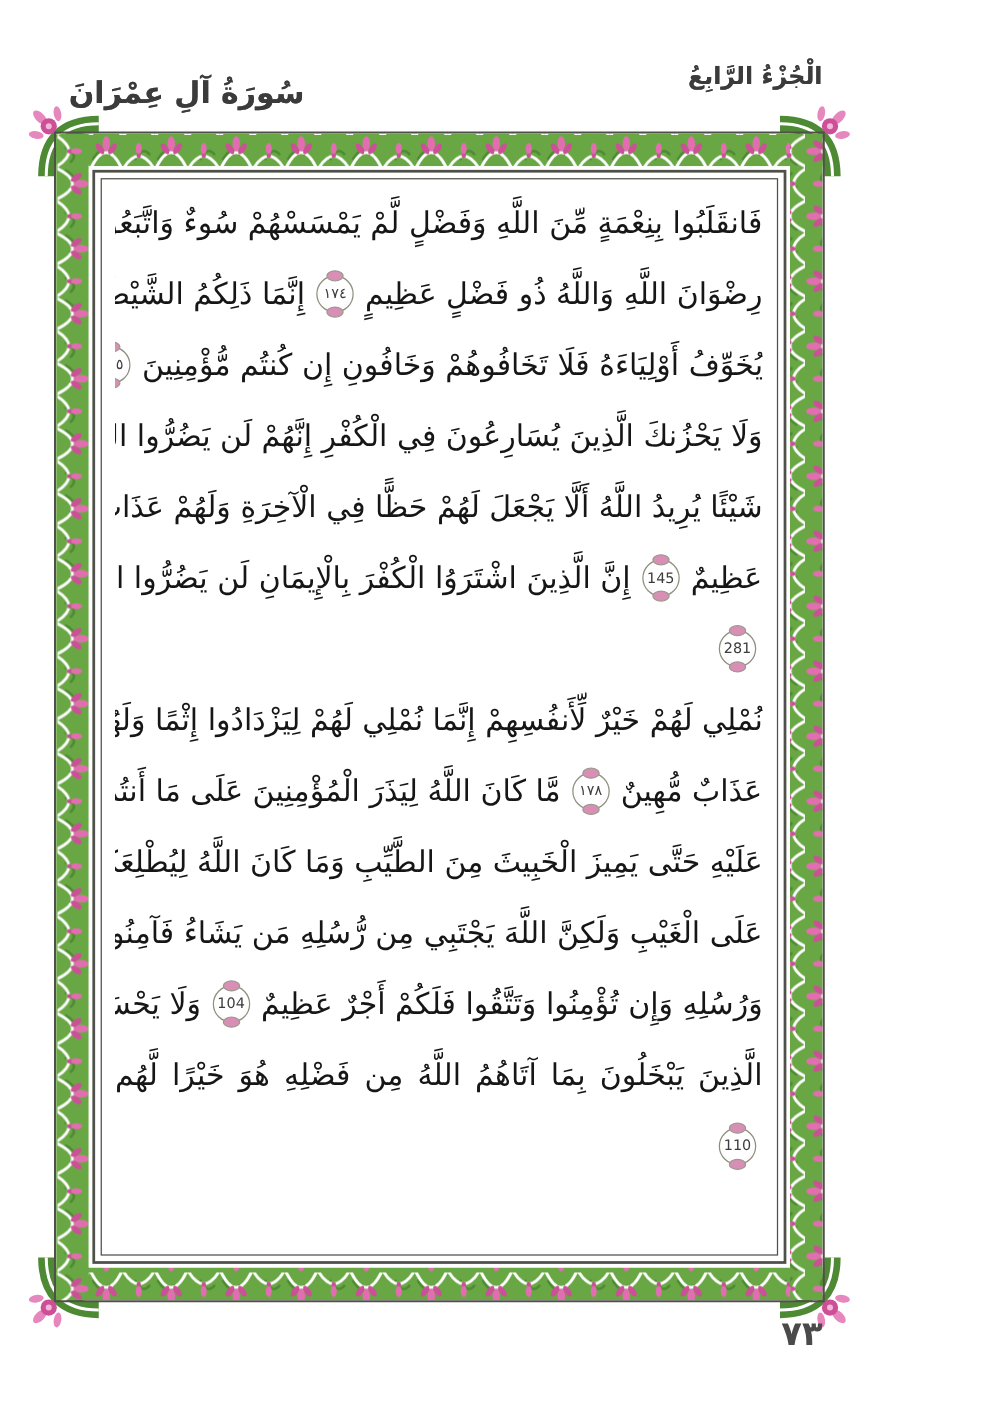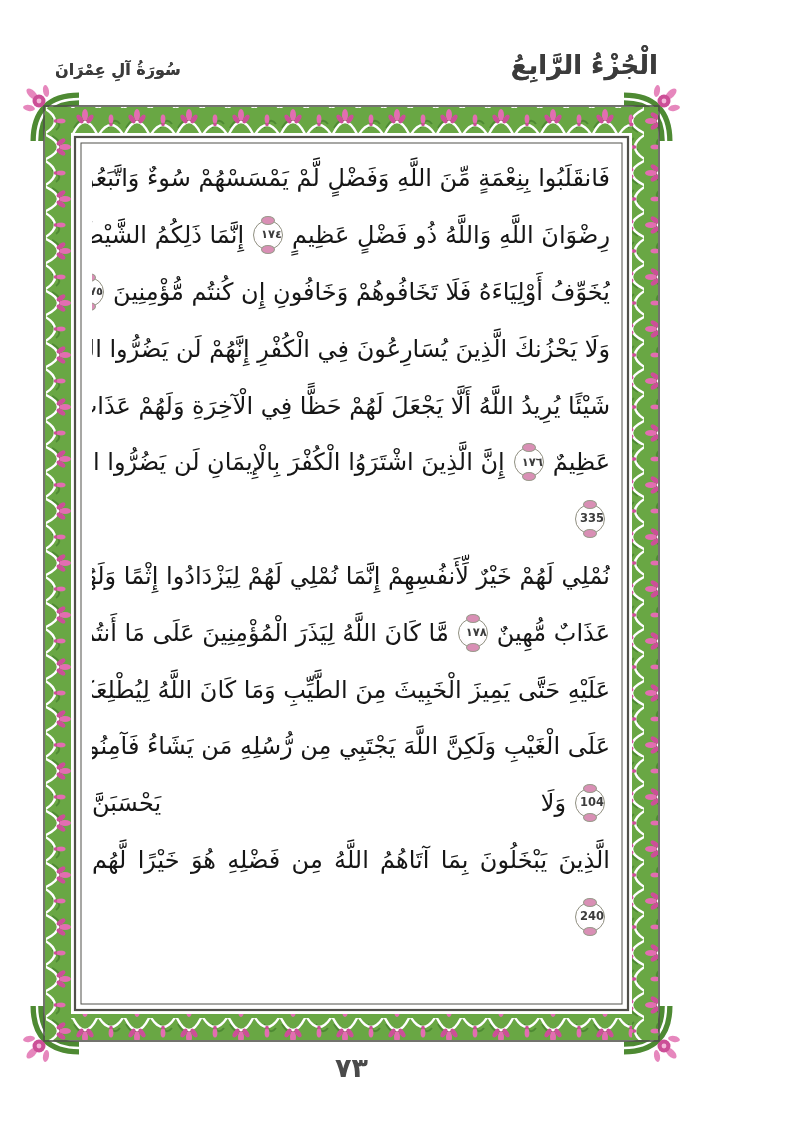--- a/index.html
+++ b/index.html
@@ -16,57 +16,56 @@
   body{background:#ffffff;font-family:"DejaVu Sans",sans-serif;}
   .page{
     position:relative;width:798px;height:1140px;background:#ffffff;overflow:hidden;
   }
   
   .hdr{
     position:absolute;direction:rtl;color:var(--header-ink);
     font-weight:bold;letter-spacing:0;white-space:nowrap;
     text-shadow:0 0 0.5px #666;
   }
-  .hdr-juz{top:50px;right:140px;font-size:26px;}
-  .hdr-surah{top:60px;left:55px;font-size:16px;}
+  .hdr-juz{top:50px;right:140px;font-size:19px;}
+  .hdr-surah{top:60px;left:55px;font-size:24px;}
   
   .frame-svg{position:absolute;left:20px;top:82px;width:668px;height:988px;}
   
   .text-block{
     position:absolute;left:92px;top:150px;width:518px;
     direction:rtl;
   }
   .qline{
     height:56.8px;display:flex;direction:rtl;align-items:center;
     justify-content:space-between;gap:4px;overflow:hidden;
   }
   .qtext{
     flex:1 1 auto;white-space:nowrap;color:var(--ink);
     font-size:24px;line-height:1;text-align:justify;text-align-last:justify;
     font-family:"DejaVu Sans",sans-serif;
   }
   .marker{
     flex:0 0 auto;position:relative;width:28px;height:28px;margin:16px 5px;
     border:1.6px solid #8f8f80;border-radius:50%;
     background:radial-gradient(circle at 50% 45%, #ffffff 55%, #f6e3ee 100%);
-    display:inline-flex;align-items:center;
+    display:inline-flex;align-items:center;justify-content:center;
     box-shadow:0 0 0 1px #ffffff inset;
-    font-weight:bold;
   }
   .marker::before,.marker::after{
     content:"";position:absolute;left:50%;transform:translateX(-50%);
     width:12px;height:7px;border-radius:50%;
     background:var(--marker-pink);border:1px solid #9a9a8c;
   }
   .marker::before{top:-5px;}
   .marker::after{bottom:-5px;}
   .mnum{font-size:11.5px;color:#3c3c3c;line-height:1;direction:rtl;}
   
   .pgnum{
-    position:absolute;left:45px;top:1052px;width:613px;text-align:center;
+    position:absolute;left:45px;top:1052px;width:613px;text-align:right;
     font-size:27px;color:#4a4a4a;font-weight:bold;
   }
 </style>
 </head>
 <body>
 
 <div class="page">
 
   <div class="hdr hdr-juz">الْجُزْءُ الرَّابِعُ</div>
   <div class="hdr hdr-surah">سُورَةُ آلِ عِمْرَانَ</div>
@@ -160,56 +159,57 @@
       </div>
       <div class="qline">
         <span class="qtext">وَلَا يَحْزُنكَ الَّذِينَ يُسَارِعُونَ فِي الْكُفْرِ إِنَّهُمْ لَن يَضُرُّوا اللَّهَ</span>
       </div>
       <div class="qline">
         <span class="qtext">شَيْئًا يُرِيدُ اللَّهُ أَلَّا يَجْعَلَ لَهُمْ حَظًّا فِي الْآخِرَةِ وَلَهُمْ عَذَابٌ</span>
       </div>
       <div class="qline">
         <span class="qtext">عَظِيمٌ</span>
         <span class="marker">
-          <span class="mnum">١٧٦</span>
+          <span class="mnum">145</span>
         </span>
         <span class="qtext">إِنَّ الَّذِينَ اشْتَرَوُا الْكُفْرَ بِالْإِيمَانِ لَن يَضُرُّوا اللَّهَ</span>
       </div>
       <div class="qline">
         <span class="marker">
-          <span class="mnum">335</span>
+          <span class="mnum">281</span>
         </span>
       </div>
       <div class="qline">
         <span class="qtext">نُمْلِي لَهُمْ خَيْرٌ لِّأَنفُسِهِمْ إِنَّمَا نُمْلِي لَهُمْ لِيَزْدَادُوا إِثْمًا وَلَهُمْ</span>
       </div>
       <div class="qline">
         <span class="qtext">عَذَابٌ مُّهِينٌ</span>
         <span class="marker">
           <span class="mnum">١٧٨</span>
         </span>
         <span class="qtext">مَّا كَانَ اللَّهُ لِيَذَرَ الْمُؤْمِنِينَ عَلَى مَا أَنتُمْ</span>
       </div>
       <div class="qline">
         <span class="qtext">عَلَيْهِ حَتَّى يَمِيزَ الْخَبِيثَ مِنَ الطَّيِّبِ وَمَا كَانَ اللَّهُ لِيُطْلِعَكُمْ</span>
       </div>
       <div class="qline">
         <span class="qtext">عَلَى الْغَيْبِ وَلَكِنَّ اللَّهَ يَجْتَبِي مِن رُّسُلِهِ مَن يَشَاءُ فَآمِنُوا بِاللَّهِ</span>
       </div>
       <div class="qline">
+        <span class="qtext">وَرُسُلِهِ وَإِن تُؤْمِنُوا وَتَتَّقُوا فَلَكُمْ أَجْرٌ عَظِيمٌ</span>
         <span class="marker">
           <span class="mnum">104</span>
         </span>
         <span class="qtext">وَلَا يَحْسَبَنَّ</span>
       </div>
       <div class="qline">
         <span class="qtext">الَّذِينَ يَبْخَلُونَ بِمَا آتَاهُمُ اللَّهُ مِن فَضْلِهِ هُوَ خَيْرًا لَّهُم</span>
       </div>
       <div class="qline">
         <span class="marker">
-          <span class="mnum">240</span>
+          <span class="mnum">110</span>
         </span>
       </div>
     </div>
 
   <div class="pgnum">٧٣</div>
 
 </div>
 
 </body></html>

